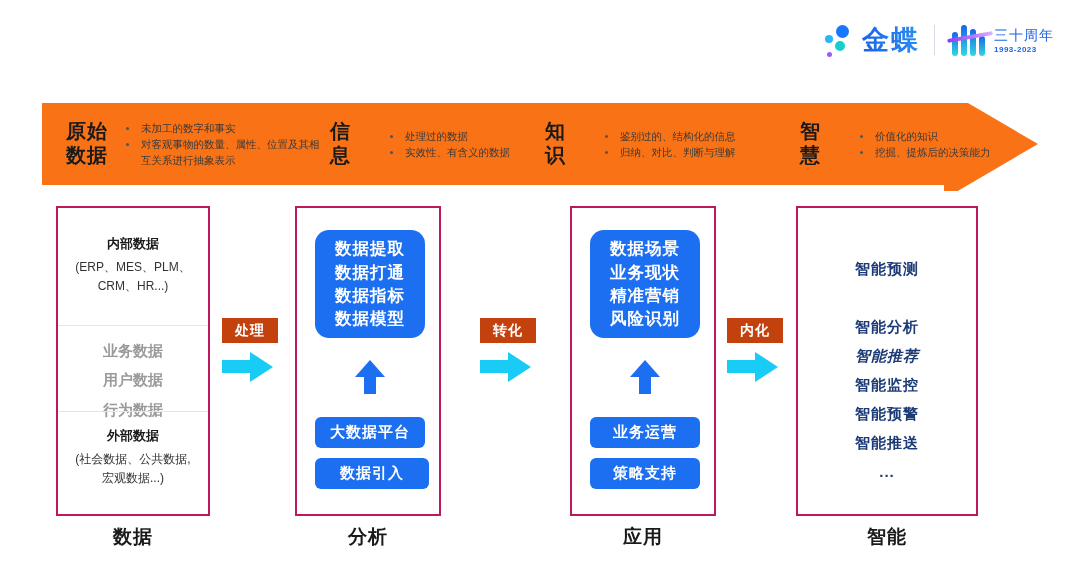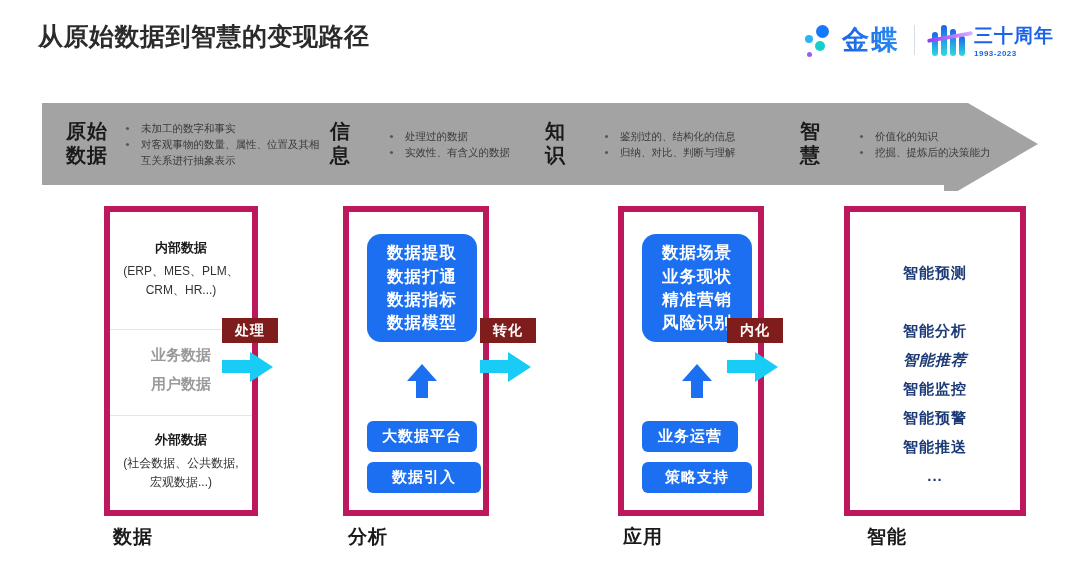--- a/index.html
+++ b/index.html
@@ -43,48 +43,48 @@
   .m1 { left: 3px;  height: 24px; }
   .m2 { left: 12px; height: 31px; }
   .m3 { left: 21px; height: 27px; }
   .m4 { left: 30px; height: 20px; }
   .anniv-swoosh {
     position: absolute; left: -2px; top: 13px; width: 46px; height: 4px;
     border-radius: 2px; transform: rotate(-10deg);
     background: linear-gradient(90deg, #8b3df5 0%, #c07bff 60%, #d7b3ff 100%);
   }
   .anniv-text { display: flex; flex-direction: column; }
-  .anniv-cn { font-size: 19px; font-weight: bold; color: #1b63e8; letter-spacing: 1px; text-align: center; }
+  .anniv-cn { font-size: 14px; font-weight: normal; color: #1b63e8; letter-spacing: 1px; text-align: center; }
   .anniv-yr { font-size: 8px; font-weight: bold; color: #1b63e8; letter-spacing: 0.5px; }
 
   
   .banner {
     position: absolute; left: 42px; top: 103px;
     width: 996px; height: 88px;
-    background: #a3a3a3;
+    background: #f97316;
     clip-path: polygon(0 0, 902px 0, 902px -14px, 996px 41px, 902px 96px, 902px 82px, 0 82px);
   }
   .stage { position: absolute; top: 0; height: 82px; display: flex; align-items: center; }
   .stage-name {
     font-size: 20px; font-weight: bold; color: #1a1a1a; line-height: 1.18;
     letter-spacing: 1px; white-space: pre-line; width: 46px;
   }
   .stage-list { margin-left: 14px; }
   .stage-li {
     display: flex; align-items: flex-start;
     font-size: 10.5px; color: #3a3a3a; line-height: 1.55;
   }
   .stage-li .dot {
     display: inline-block; width: 3px; height: 3px; border-radius: 50%;
     background: #555; margin: 7px 12px 0 0; flex: 0 0 3px;
   }
   .stage-li .txt { max-width: 188px; }
 
   
-  .col { position: absolute; background: #fff; border: 6px solid #be185d; margin-left: 48px; }
+  .col { position: absolute; background: #fff; border: 2px solid #be185d; }
   .col-title {
     position: absolute; font-size: 19px; font-weight: bold; color: #1a1a1a;
     text-align: center; letter-spacing: 1px;
   }
 
   
   .c1-cell { position: absolute; left: 0; width: 100%; text-align: center; }
   .c1-head { font-size: 13px; font-weight: bold; color: #1a1a1a; }
   .c1-sub  { font-size: 12px; color: #333; line-height: 1.6; margin-top: 5px; }
   .c1-mid  { font-size: 15px; font-weight: bold; color: #9a9a9a; line-height: 1.95; }
@@ -112,41 +112,40 @@
 
   
   .c4-item {
     position: absolute; left: 0; width: 100%; text-align: center;
     font-size: 15px; font-weight: bold; color: #1b3a76; letter-spacing: 1px;
   }
 
   
   .conn { position: absolute; width: 56px; }
   .conn-badge {
-    width: 56px; height: 25px; background: #7f1d1d; color: #fff;
+    width: 56px; height: 25px; background: #c2410c; color: #fff;
     font-size: 14px; font-weight: bold; letter-spacing: 1px;
     display: flex; align-items: center; justify-content: center;
   }
   .conn-arrow { position: relative; width: 52px; height: 30px; margin-top: 9px; }
   .conn-arrow::before {
     content: ""; position: absolute; left: 0; top: 8px;
     width: 30px; height: 13px; background: #19ccf5;
   }
   .conn-arrow::after {
     content: ""; position: absolute; left: 28px; top: 0;
     width: 0; height: 0; border-top: 15px solid transparent;
     border-bottom: 15px solid transparent; border-left: 23px solid #19ccf5;
   }
 </style>
 </head>
 <body>
 
 <div class="page">
 
-  <div class="page-title">从原始数据到智慧的变现路径</div>
 
   <div class="logo-area">
     <div class="kd-dots">
       <i class="d1"></i>
         <i class="d2"></i>
         <i class="d3"></i>
         <i class="d4"></i>
     </div>
     <div class="kd-name">金蝶</div>
     <div class="logo-divider"></div>
@@ -231,20 +230,21 @@
   <div class="col" style="left:56px; top:206px; width:154px; height:310px;">
     <div class="c1-cell" style="top:27px;">
       <div class="c1-head">内部数据</div>
       <div class="c1-sub" style="white-space:pre-line;">(ERP、MES、PLM、
 CRM、HR...)</div>
     </div>
     <div class="hline" style="top:117px;"></div>
     <div class="c1-cell" style="top:128px;">
       <div class="c1-mid">业务数据</div>
       <div class="c1-mid">用户数据</div>
+      <div class="c1-mid">行为数据</div>
     </div>
     <div class="hline" style="top:203px;"></div>
     <div class="c1-cell" style="top:219px;">
       <div class="c1-head">外部数据</div>
       <div class="c1-sub" style="white-space:pre-line;">(社会数据、公共数据,
 宏观数据...)</div>
     </div>
   </div>
   <div class="col-title" style="left:56px; top:524px; width:154px;">数据</div>
 
@@ -268,21 +268,21 @@
     <div class="conn-badge">转化</div>
     <div class="conn-arrow"></div>
   </div>
 
   <div class="col" style="left:570px; top:206px; width:146px; height:310px;">
     <div class="bbox bbox-main" style="left:18px; top:22px; width:110px; height:108px;">数据场景
 业务现状
 精准营销
 风险识别</div>
     <div class="uparrow" style="left:58px; top:152px;"></div>
-    <div class="bbox bbox-pill" style="left:18px; top:209px; width:96px; height:31px;">业务运营</div>
+    <div class="bbox bbox-pill" style="left:18px; top:209px; width:110px; height:31px;">业务运营</div>
     <div class="bbox bbox-pill" style="left:18px; top:250px; width:110px; height:31px;">策略支持</div>
   </div>
   <div class="col-title" style="left:570px; top:524px; width:146px;">应用</div>
 
   <div class="conn" style="left:727px; top:318px;">
     <div class="conn-badge">内化</div>
     <div class="conn-arrow"></div>
   </div>
 
   <div class="col" style="left:796px; top:206px; width:182px; height:310px;">

